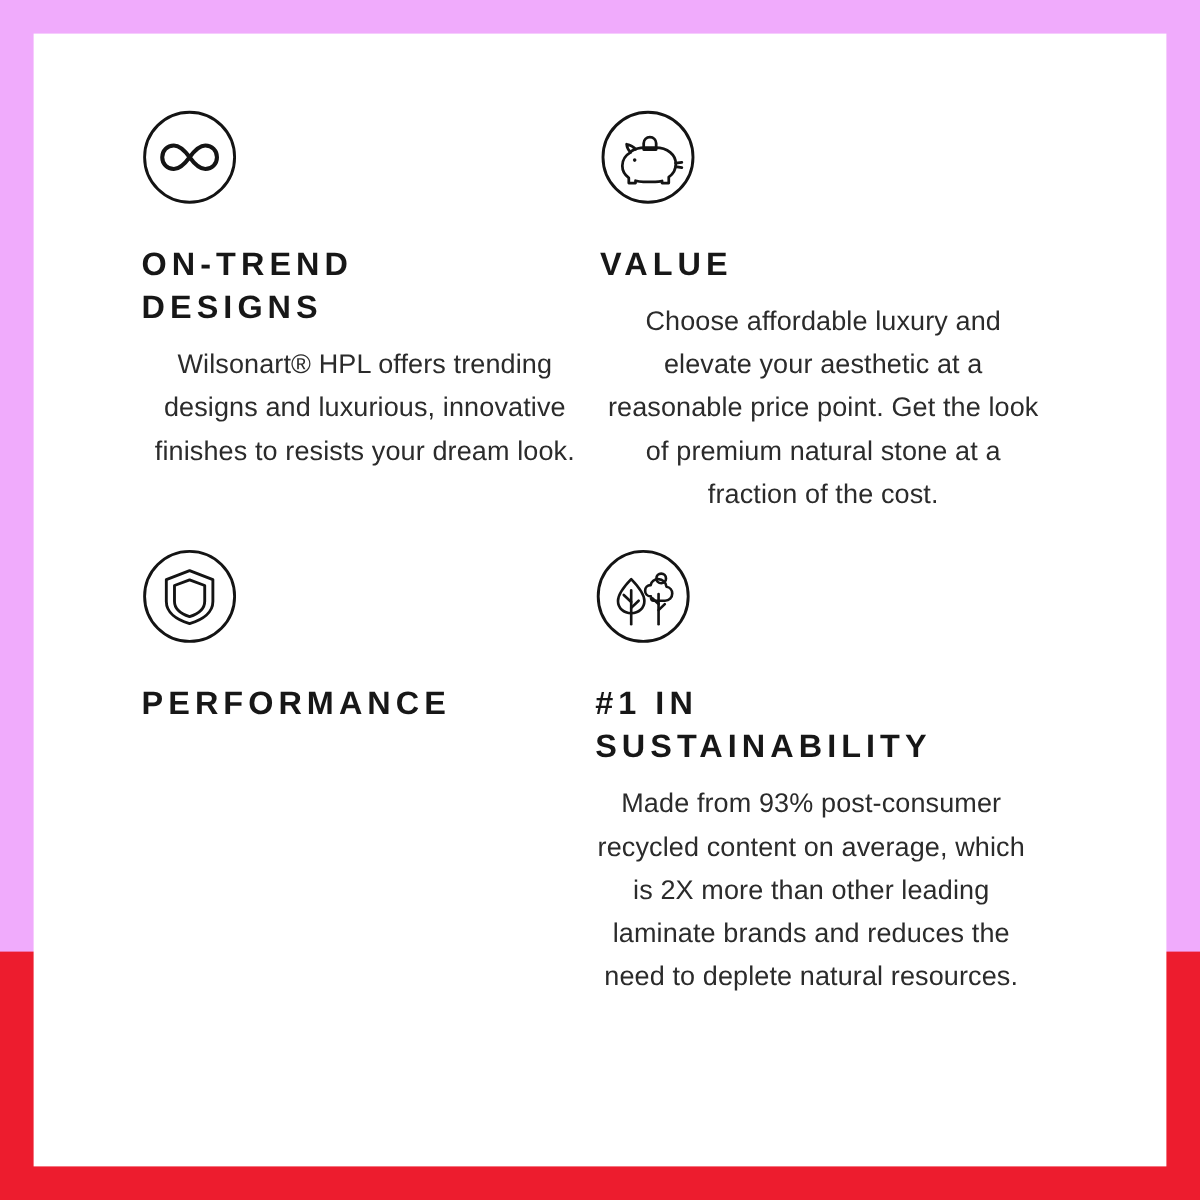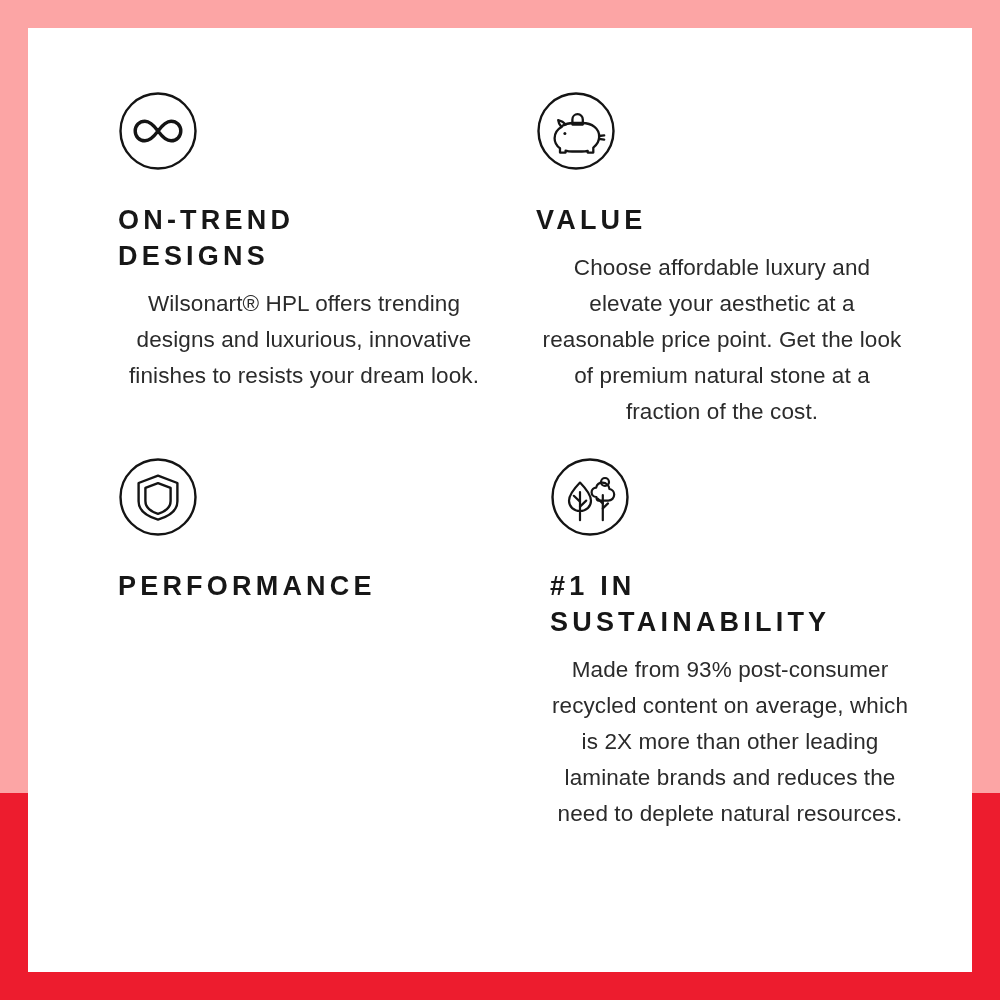--- a/index.html
+++ b/index.html
@@ -12,40 +12,40 @@
     background: #ED1C2E;
     font-family: "Liberation Sans", sans-serif;
     overflow: hidden;
   }
 
   #page {
     position: relative;
     width: 1000px;
     height: 793px;
     box-sizing: border-box;
-    background: #fca5a5;
+    background: #f0abfc;
   }
 
   #canvas {
     position: absolute;
     left: 28px;
     top: 28px;
     width: 944px;
     height: 944px;
     background: #FFFFFF;
   }
 
   
   .cell {
     position: absolute;
   }
   .cell-tl { left: 90px;  top: 63px;  width: 370px; }
-  .cell-tr { left: 508px; top: 63px;  width: 380px; }
+  .cell-tr { left: 472px; top: 63px;  width: 380px; }
   .cell-bl { left: 90px;  top: 429px; width: 390px; }
-  .cell-br { left: 522px; top: 429px; width: 380px; }
+  .cell-br { left: 468px; top: 429px; width: 380px; }
 
   .icon-wrap {
     width: 80px;
     height: 80px;
     display: block;
   }
   .icon-wrap svg {
     display: block;
     width: 80px;
     height: 80px;

